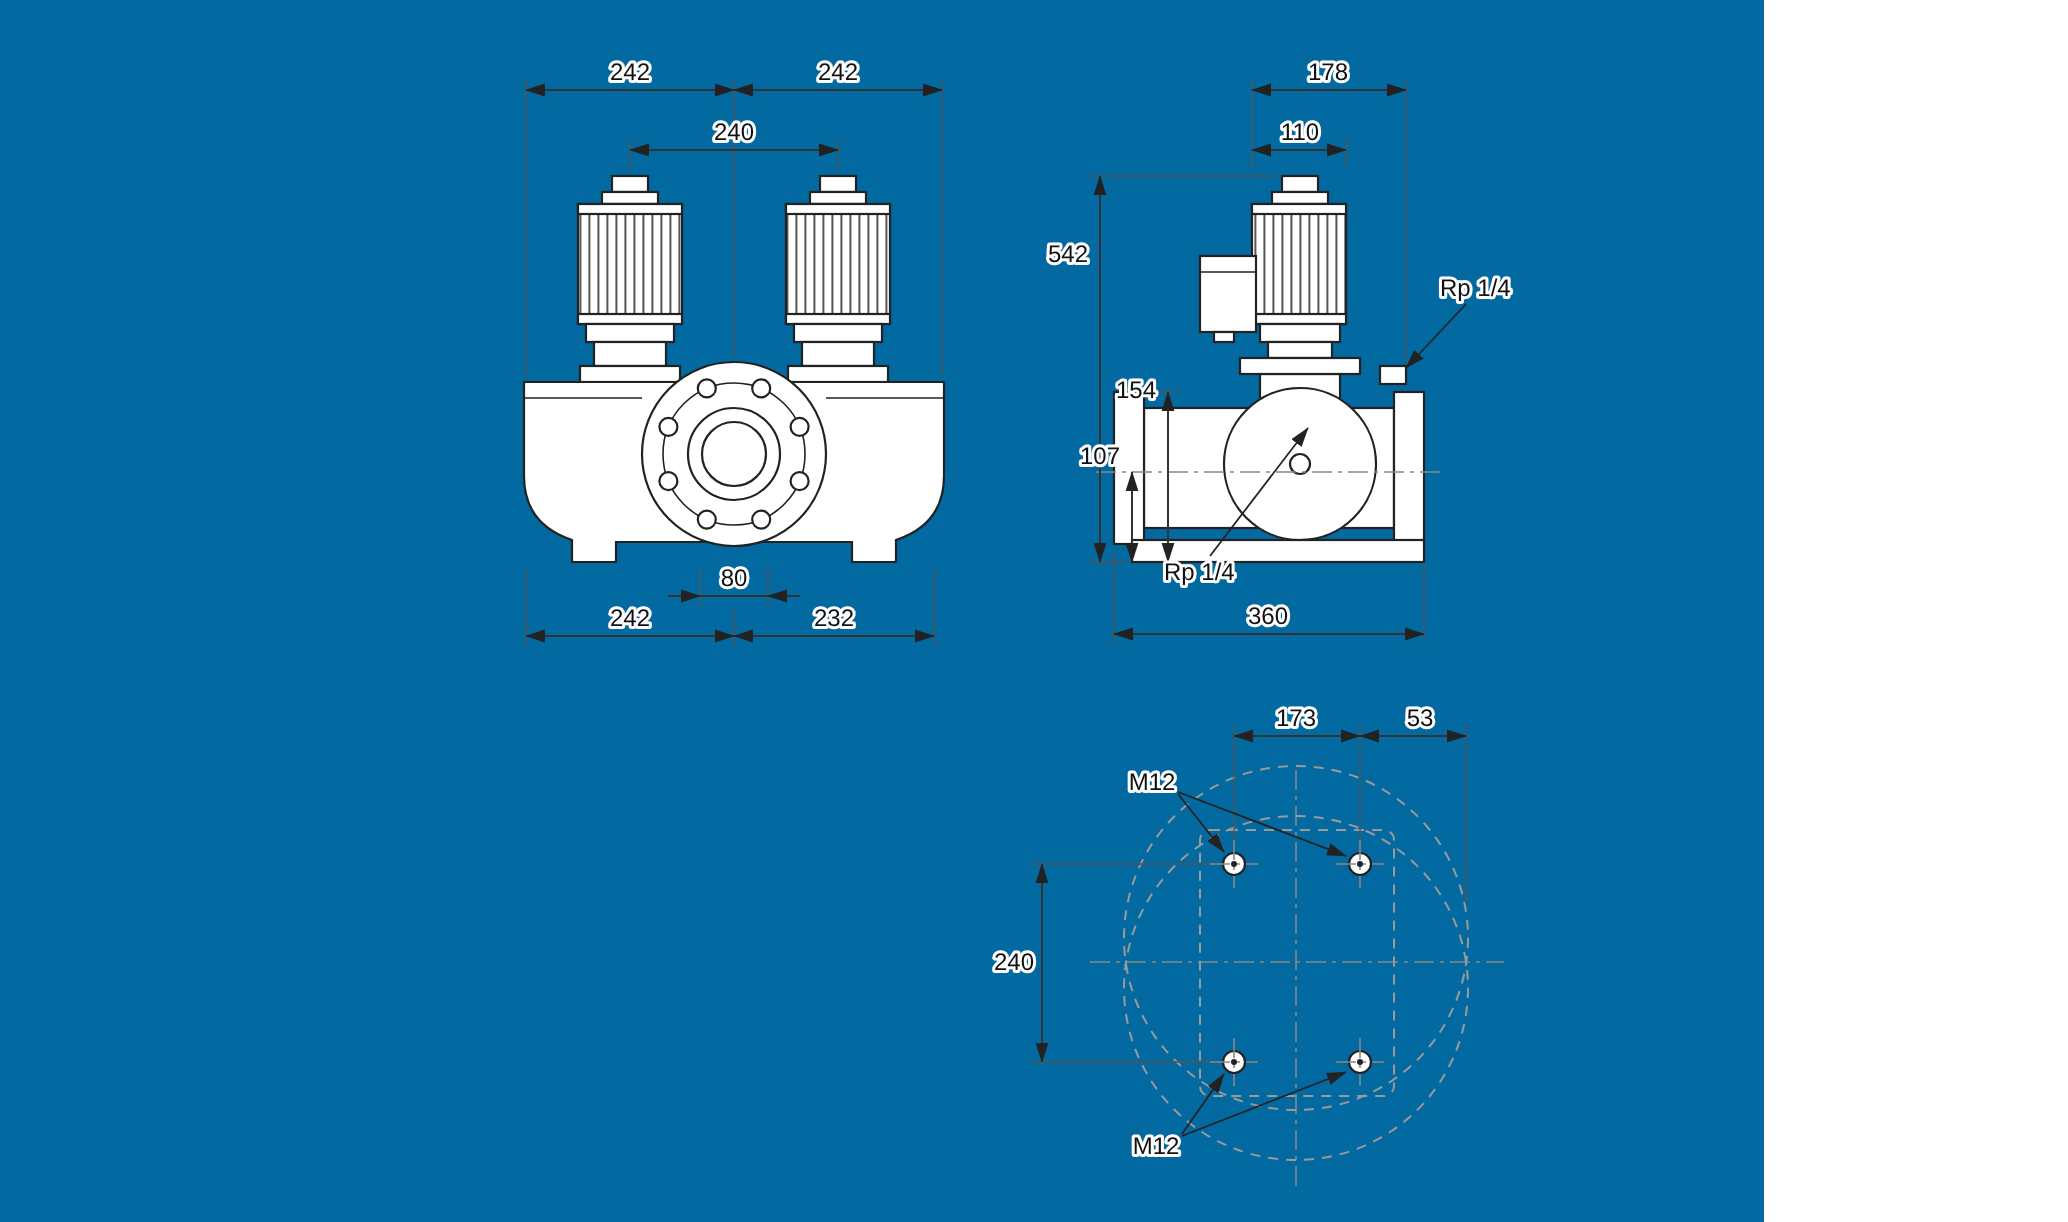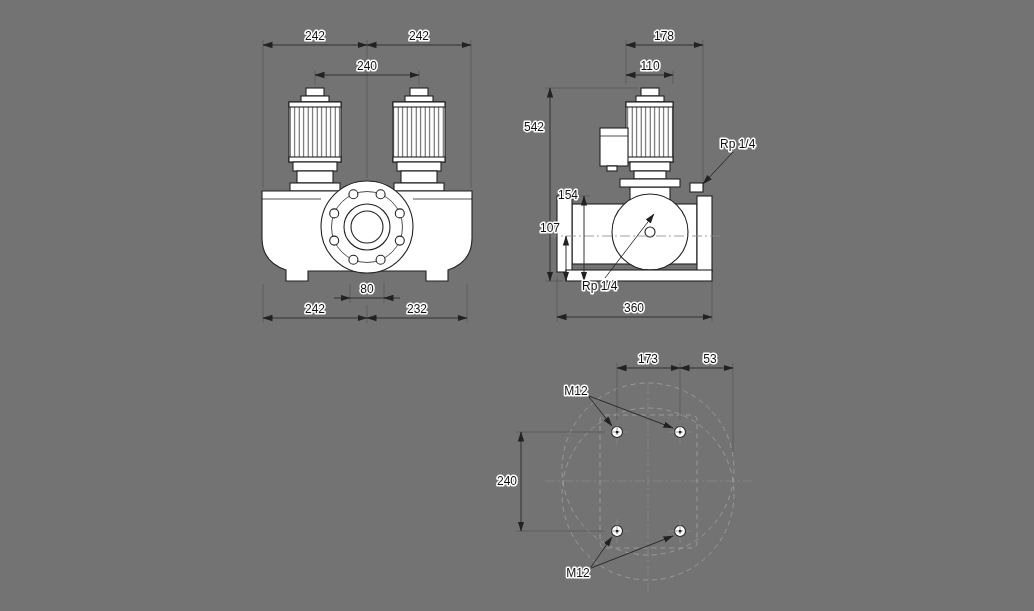--- a/index.html
+++ b/index.html
@@ -1,16 +1,16 @@
 <!DOCTYPE html>
 <html><head>
 <meta charset="utf-8">
 <style>
   html,body{margin:0;padding:0;background:#fff;}
-  #stage{position:relative;width:1034px;height:611px;background:#737373;overflow:hidden;
+  #stage{position:relative;width:882px;height:611px;background:#0369a1;overflow:hidden;
          font-family:"Liberation Sans",sans-serif;}
   svg{display:block;}
   .obj{stroke:#222;stroke-width:1.1;fill:#fff;}
   .objthin{stroke:#222;stroke-width:0.8;fill:none;}
   .dim{stroke:#333;stroke-width:1;fill:none;}
   .ext{stroke:#555;stroke-width:0.7;fill:none;}
   .cl{stroke:#888;stroke-width:0.8;fill:none;stroke-dasharray:10 3 2 3;}
   .ghost{stroke:#9a9a9a;stroke-width:1;fill:none;stroke-dasharray:5 4;}
   .dt{font:12px "Liberation Sans",sans-serif;fill:#111;paint-order:stroke;stroke:#fff;stroke-width:3px;stroke-linejoin:round;}
   .leader{stroke:#222;stroke-width:0.9;fill:none;}

